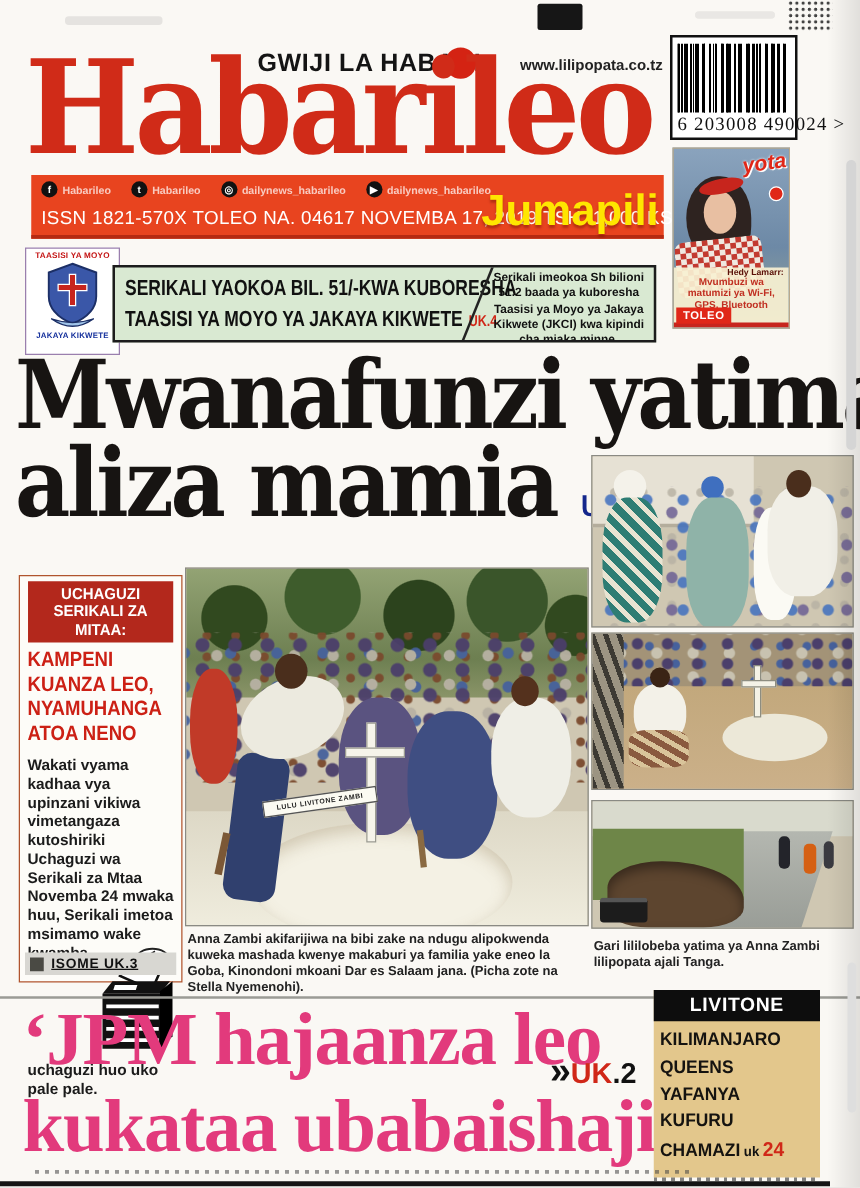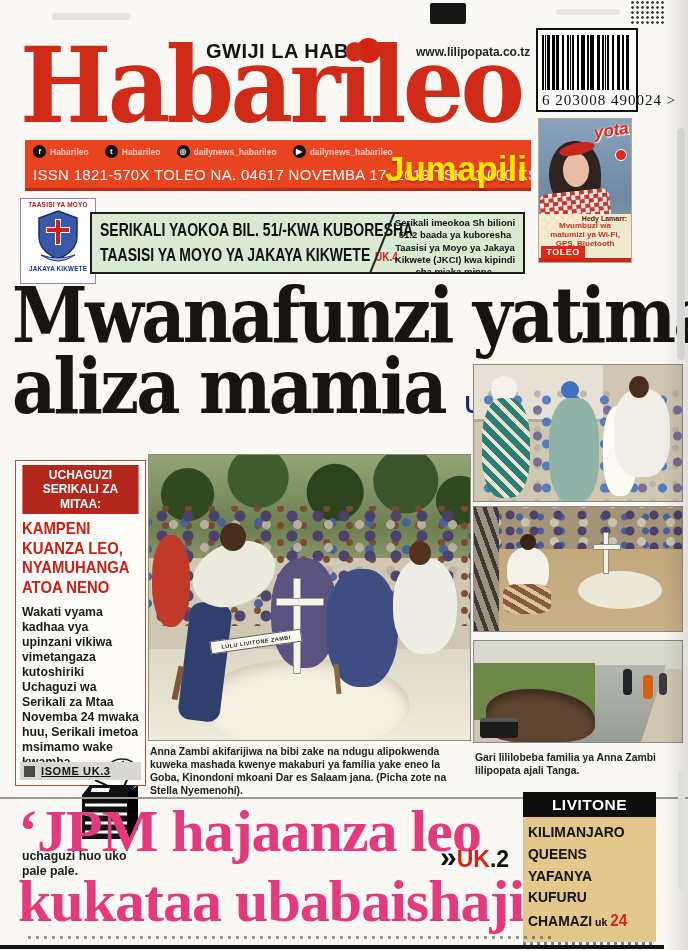--- a/index.html
+++ b/index.html
@@ -374,21 +374,21 @@
   <figure class="abs photo photo3">
     <div class="p3-sky"></div>
     <div class="p3-road"></div>
     <div class="p3-field"></div>
     <div class="p3-pit"></div>
     <div class="p3-fig1"></div>
     <div class="p3-fig2"></div>
     <div class="p3-fig3"></div>
     <div class="p3-veh"></div>
   </figure>
-  <p class="abs cap-side">Gari lililobeba familia ya Anna Zambi lilipopata ajali Tanga.</p>
+  <p class="abs cap-side">Gari lililobeba yatima ya Anna Zambi lilipopata ajali Tanga.</p>
 
   <div class="abs rule-mid"></div>
 
   <section>
     <div class="abs jpm1 serif2">‘JPM hajaanza leo</div>
     <div class="abs jpmref"><span class="jr-a">»</span><span class="jr-uk">UK</span><span class="jr-n">.2</span></div>
     <div class="abs jpm2 serif2">kukataa ubabaishaji’</div>
   </section>
 
   <section class="abs michezo">

